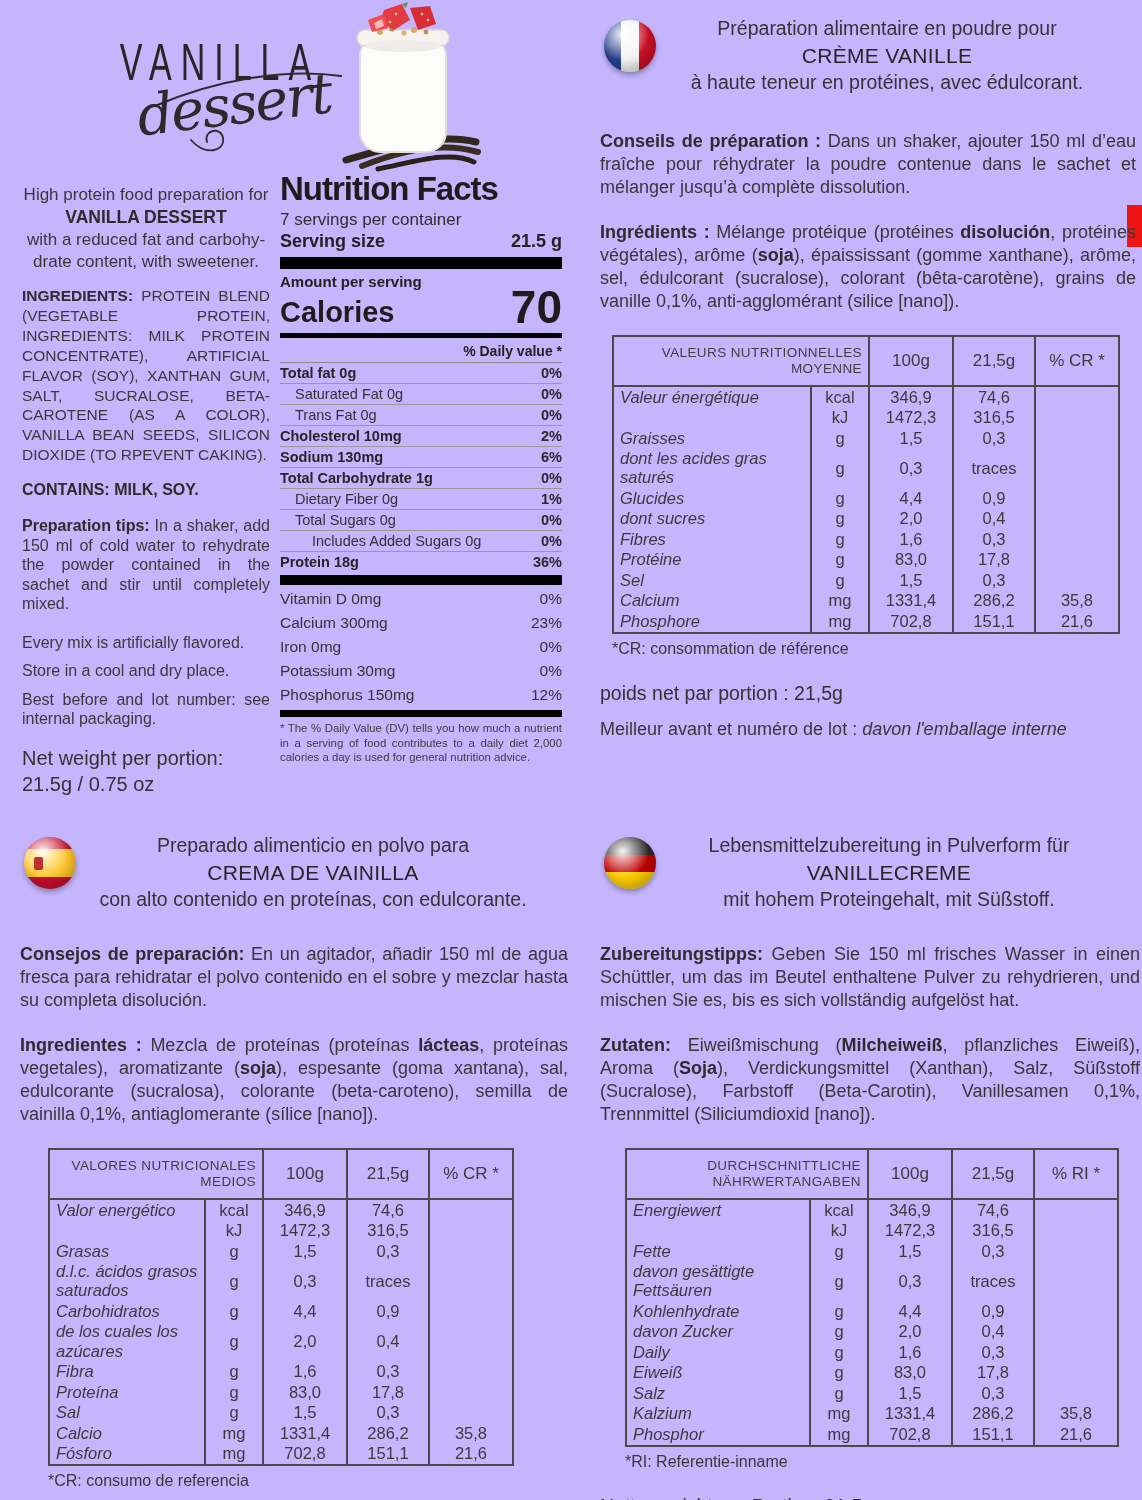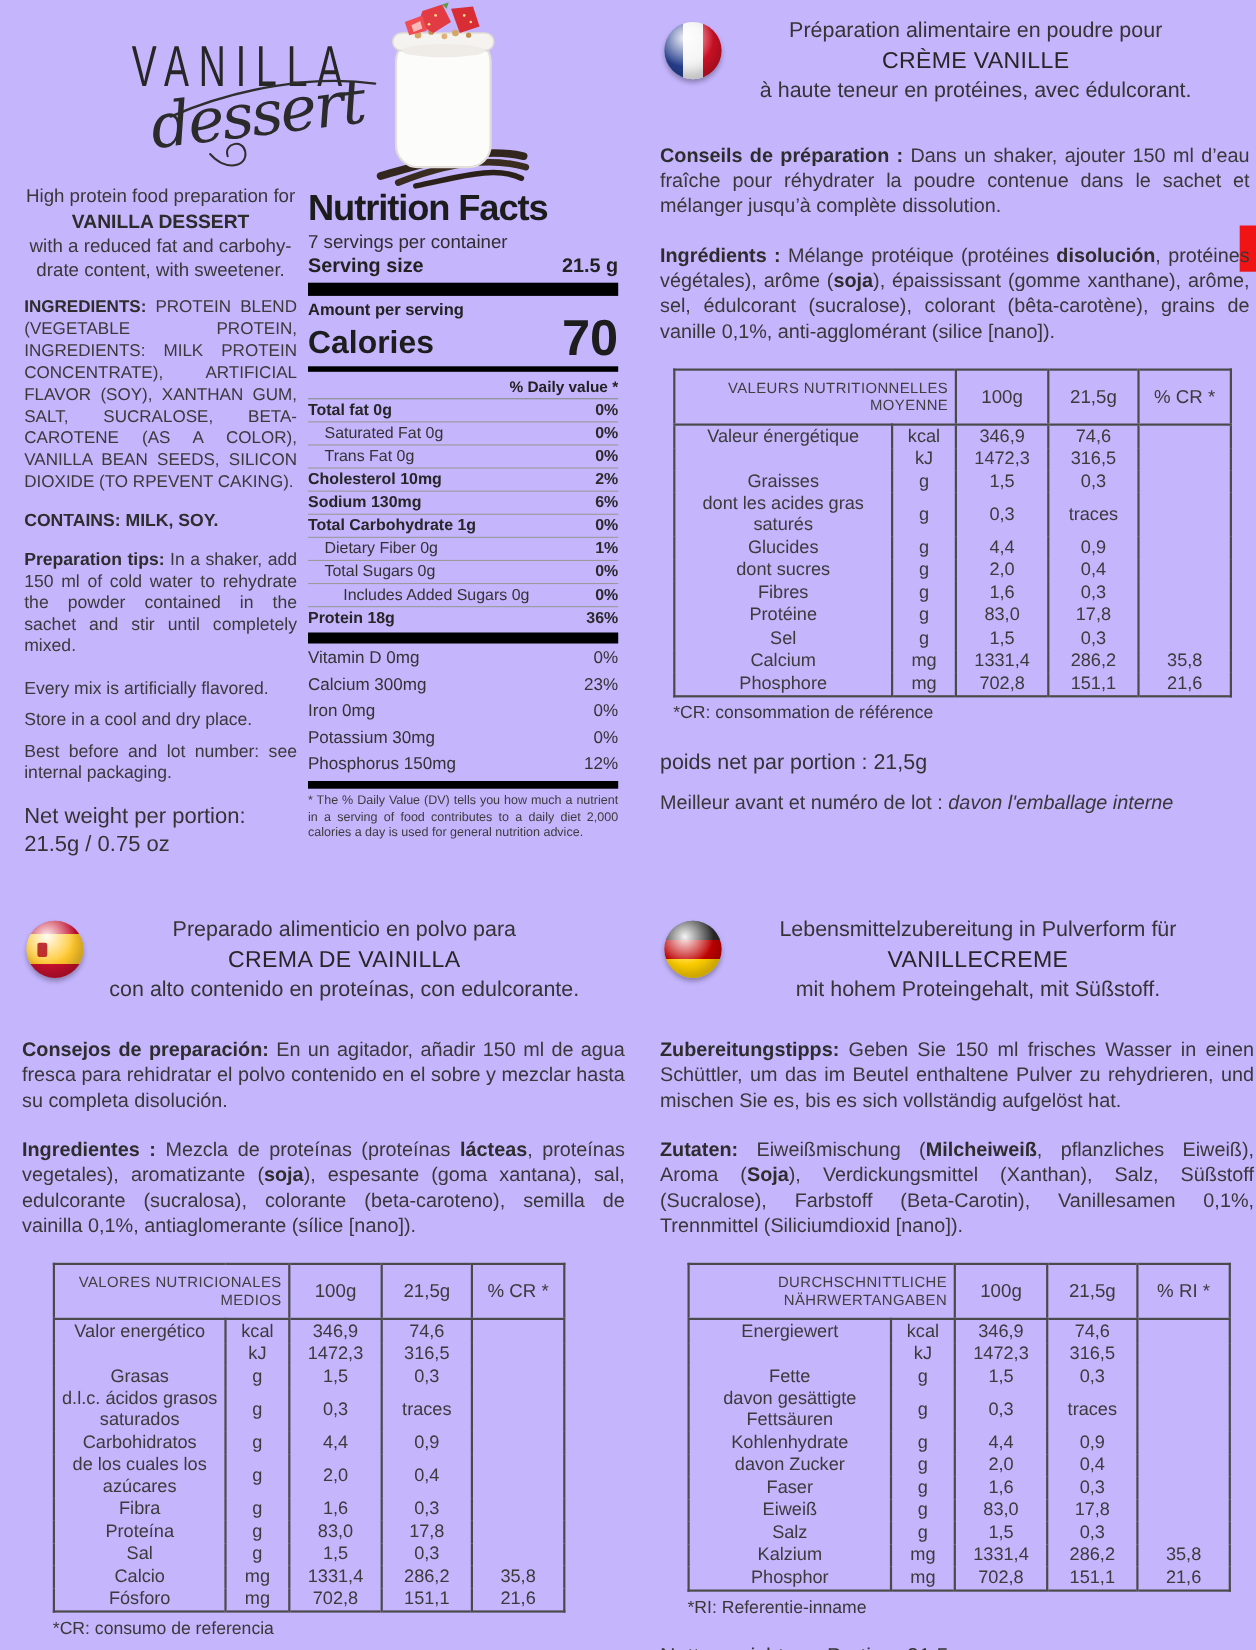--- a/index.html
+++ b/index.html
@@ -10,21 +10,21 @@
   .logo-vanilla{position:absolute;left:0;top:22px;width:100%;text-align:center;
     font-size:34px;letter-spacing:9px;color:#262626;transform:scaleY(1.55);transform-origin:top;
     font-weight:400;}
   .logo-dessert{position:absolute;left:14px;top:62px;width:100%;text-align:center;
     font-family:"DejaVu Serif",serif;font-style:italic;font-size:56px;color:#2b2b2b;
     transform:rotate(-7deg);letter-spacing:-2px;}
   .logo-swash{position:absolute;left:0;top:0;}
   
   .jar{position:absolute;left:322px;top:2px;}
   
-  .en-col{position:absolute;left:22px;top:168px;width:248px;font-size:16px;line-height:1.22;}
+  .en-col{position:absolute;left:22px;top:184px;width:248px;font-size:16px;line-height:1.22;}
   .center{text-align:center;}
   .just{text-align:justify;}
   .en-intro{margin:0 0 13px 0;font-size:17px;line-height:1.3;color:#383838;}
   .en-intro b{font-size:17.5px;color:#2c2c2c;}
   .en-ingred{margin:0 0 15px 0;font-size:15.5px;line-height:1.28;}
   .en-contains{margin:0 0 17px 0;font-weight:bold;color:#2d2d2d;}
   .en-prep{margin:0 0 19px 0;}
   .en-note{margin:0 0 9px 0;}
   .en-net{margin:16px 0 0 0;font-size:20px;line-height:1.3;color:#333;}
   .bseg{font-weight:bold;color:#2d2d2d;}
@@ -78,21 +78,21 @@
   .eu-table{border-collapse:collapse;border:2px solid #4a4a4a;color:#3b3b3b;
             font-size:16.5px;line-height:1.18;}
   .fr-sec .eu-table{width:508px;margin-left:12px;}
   .es-sec .eu-table{width:466px;margin-left:28px;}
   .de-sec .eu-table{width:494px;margin-left:25px;}
   .eu-table th{font-weight:normal;}
   .eu-table .h-name{text-align:right;font-size:13.5px;letter-spacing:.4px;padding:8px 6px;color:#3f3f3f;}
   .eu-table .h-col{font-size:17px;text-align:center;padding:8px 2px;}
   .eu-table thead th{border-bottom:2px solid #4a4a4a;}
   .eu-table td{padding:0.5px 6px;}
-  .c-name{text-align:center;}
+  .c-name{text-align:left;font-style:italic;}
   .c-unit{text-align:center;width:44px;}
   .c-v100{text-align:center;width:70px;}
   .c-vserv{text-align:center;width:68px;}
   .c-ref{text-align:center;width:70px;}
   .eu-table .c-unit,.eu-table .c-v100,.eu-table .c-vserv,.eu-table .c-ref,
   .eu-table .h-col{border-left:2px solid #4a4a4a;}
   .tfoot{margin:5px 0 0 14px;font-size:16px;}
   .fr-sec .tfoot{margin-left:12px;}
   .es-sec .tfoot{margin-left:28px;}
   .de-sec .tfoot{margin-left:25px;}
@@ -509,21 +509,21 @@
             <td class="c-ref"></td>
           </tr>
           <tr>
             <td class="c-name">davon Zucker</td>
             <td class="c-unit">g</td>
             <td class="c-v100">2,0</td>
             <td class="c-vserv">0,4</td>
             <td class="c-ref"></td>
           </tr>
           <tr>
-            <td class="c-name">Faser</td>
+            <td class="c-name">Daily</td>
             <td class="c-unit">g</td>
             <td class="c-v100">1,6</td>
             <td class="c-vserv">0,3</td>
             <td class="c-ref"></td>
           </tr>
           <tr>
             <td class="c-name">Eiweiß</td>
             <td class="c-unit">g</td>
             <td class="c-v100">83,0</td>
             <td class="c-vserv">17,8</td>

